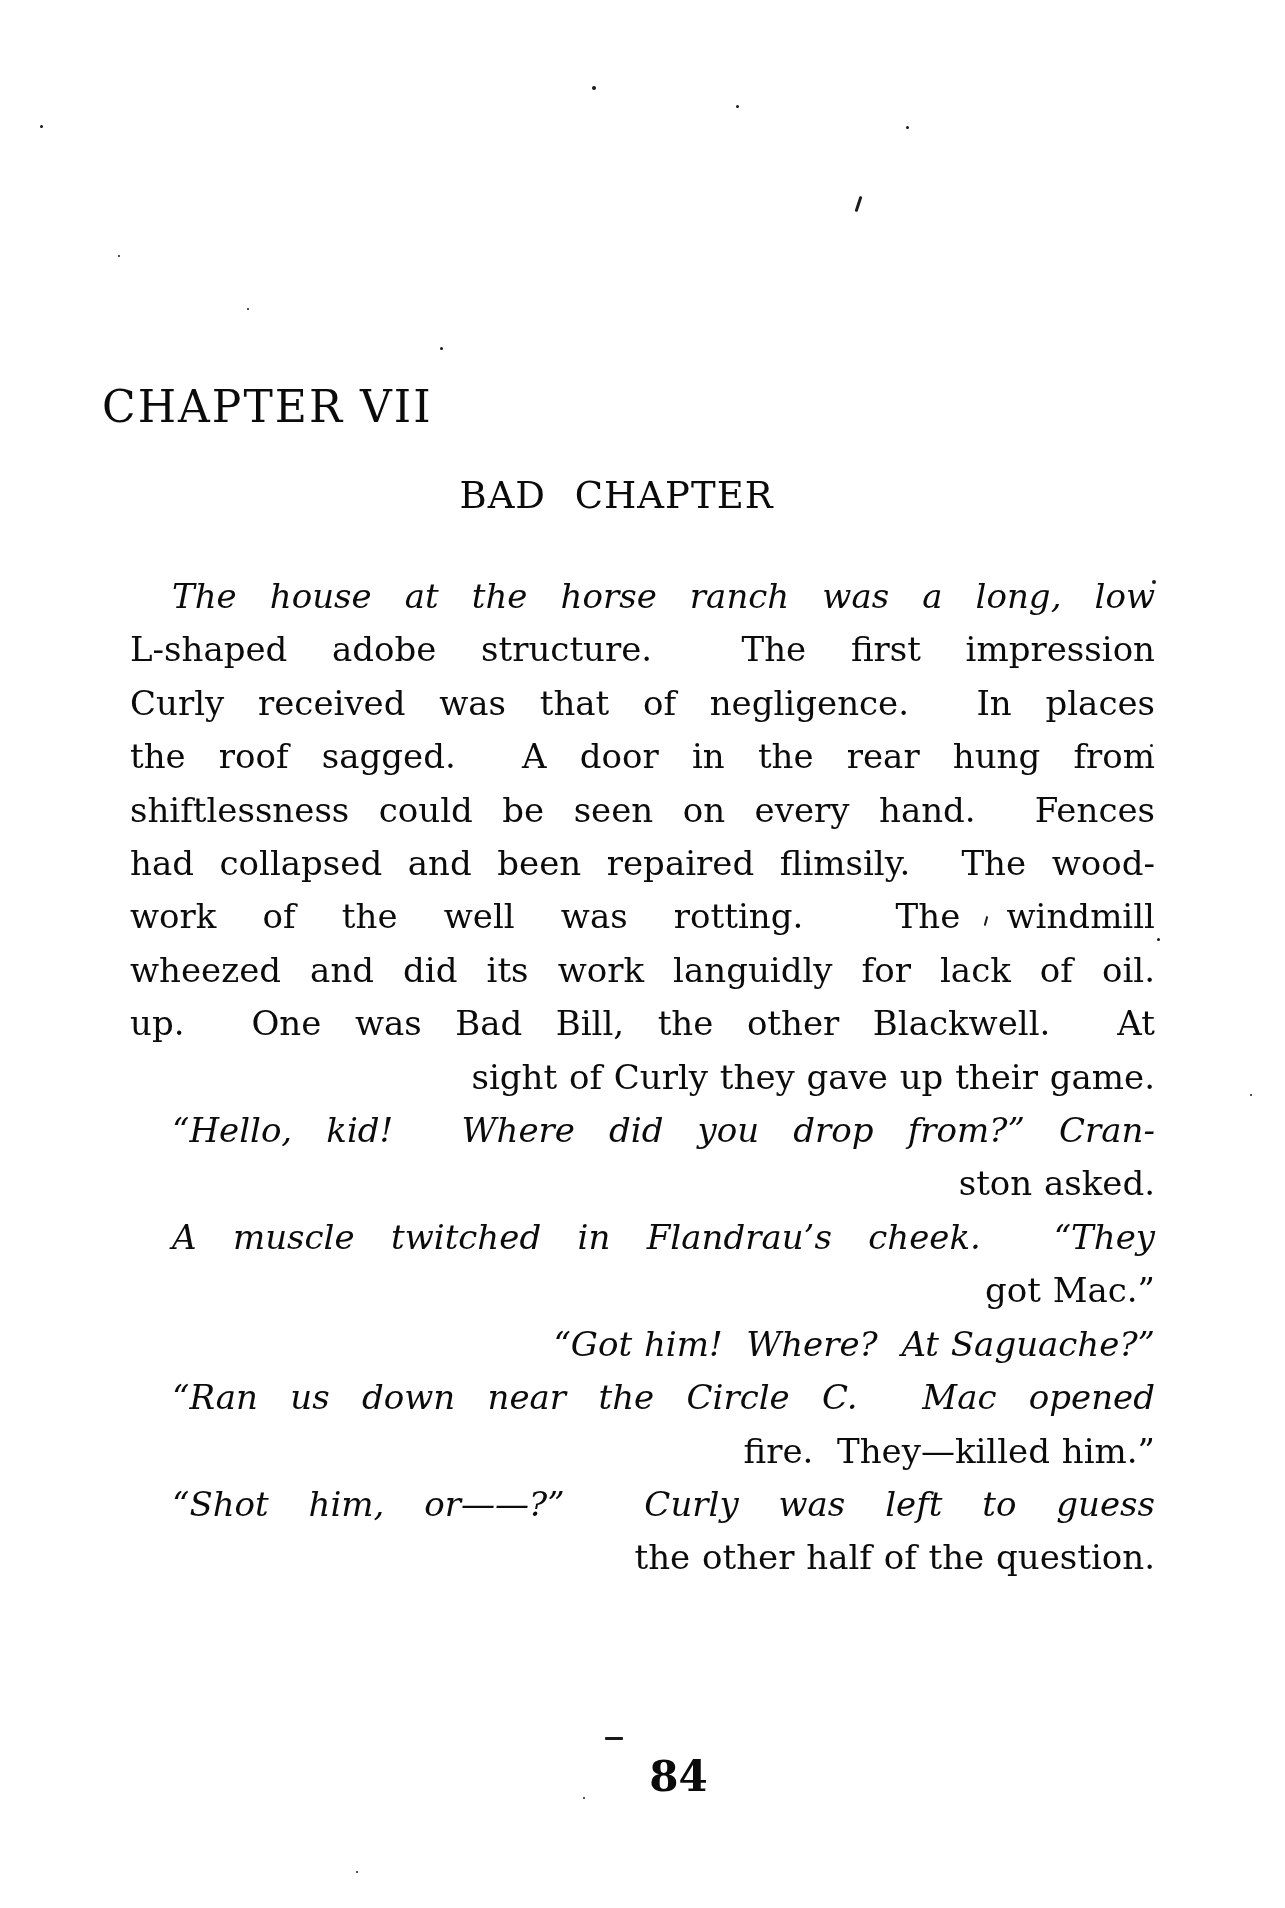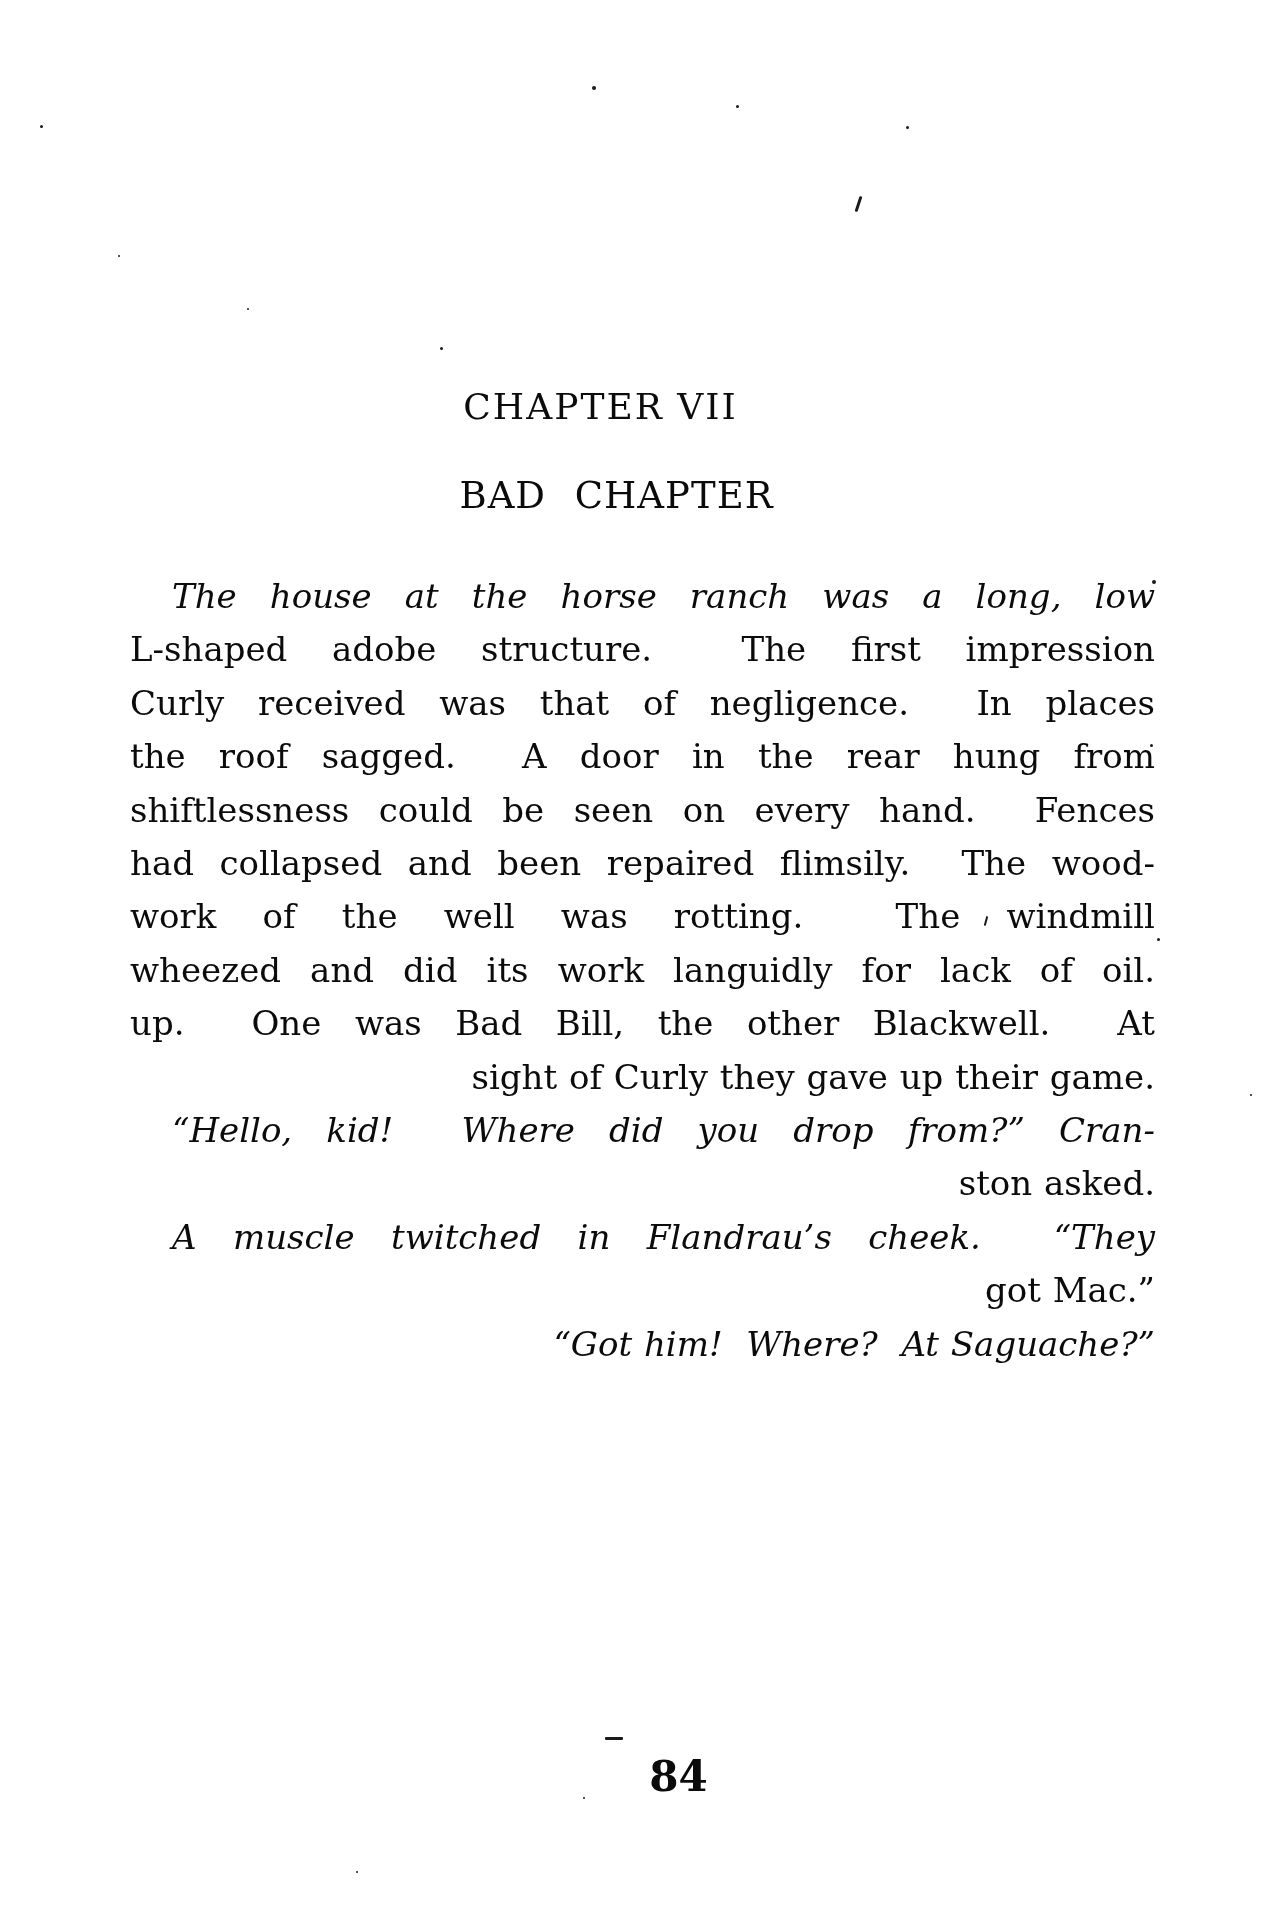--- a/index.html
+++ b/index.html
@@ -5,24 +5,24 @@
   html,body { margin:0; padding:0; background:#e8e8e8; }
   .page {
     position:relative;
     width:1285px; height:1908px;
     background:#ffffff;
     overflow:hidden;
     font-family:"DejaVu Serif", serif;
     color:#0b0b0b;
   }
   .chapter-heading {
-    position:absolute; left:114px; top:384px; width:1025px;
-    text-align:center;
+    position:absolute; left:128px; top:384px; width:1025px;
+    text-align:left;
     transform:translateX(-26px);
-    font-size:36px; line-height:46px;
+    font-size:44px; line-height:46px;
     letter-spacing:2px;
     white-space:nowrap;
   }
   .chapter-subtitle {
     position:absolute; left:130px; top:477px; width:1025px;
     text-align:center;
     transform:translateX(-26px);
     font-size:37px; line-height:37px;
     letter-spacing:1px; word-spacing:16px;
     white-space:nowrap;
@@ -86,21 +86,29 @@
 
     <div>
       <div class="ln j ind">A muscle twitched in Flandrau’s cheek.&nbsp; “They</div>
       <div class="ln">got Mac.”</div>
     </div>
 
     <div>
       <div class="ln ind">“Got him!&nbsp; Where?&nbsp; At Saguache?”</div>
     </div>
 
+    <div>
+      <div class="ln j ind">“Ran us down near the Circle C.&nbsp; Mac opened</div>
+      <div class="ln">fire.&nbsp; They—killed him.”</div>
+    </div>
 
+    <div>
+      <div class="ln j ind">“Shot him, or——?”&nbsp; Curly was left to guess</div>
+      <div class="ln">the other half of the question.</div>
+    </div>
 
   </div>
 
   <div class="page-number">84</div>
 
   <div class="speck" style="left:592px;top:86px;width:4px;height:4px;"></div>
   <div class="speck" style="left:736px;top:105px;width:3px;height:3px;"></div>
   <div class="speck" style="left:40px;top:125px;width:3px;height:3px;"></div>
   <div class="speck" style="left:906px;top:126px;width:3px;height:3px;"></div>
   <div class="speck bar" style="left:857px;top:196px;width:3px;height:16px;transform:rotate(18deg);"></div>

